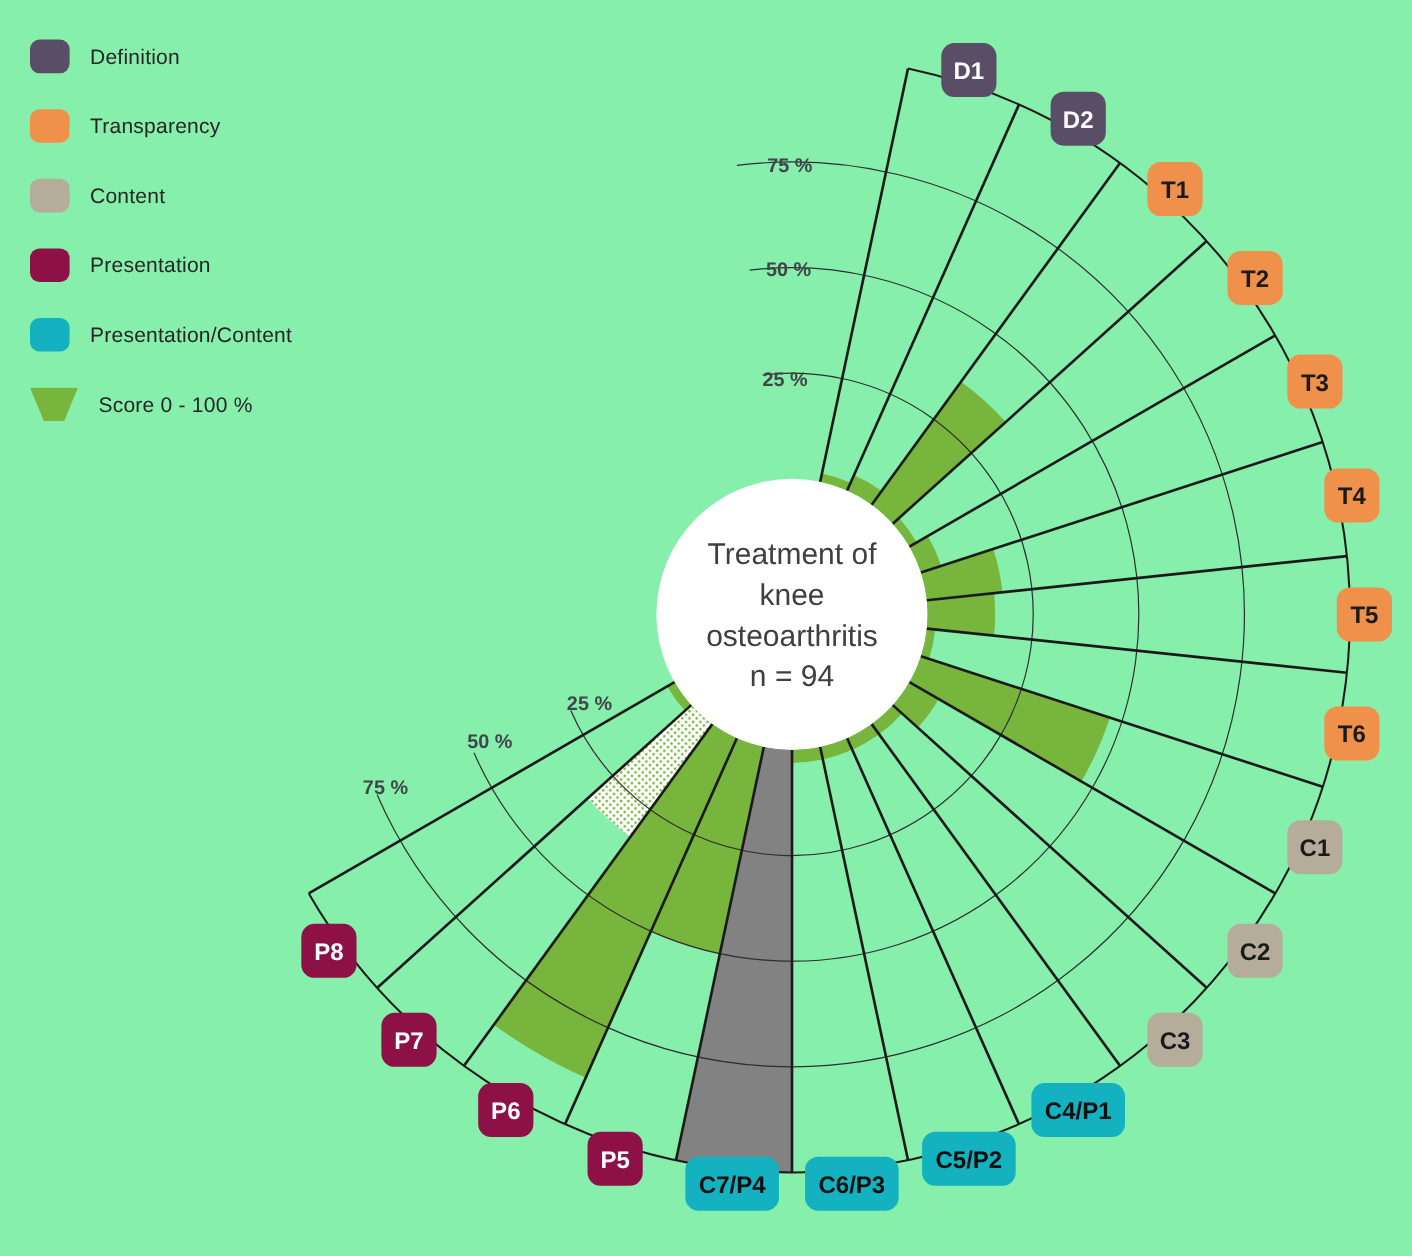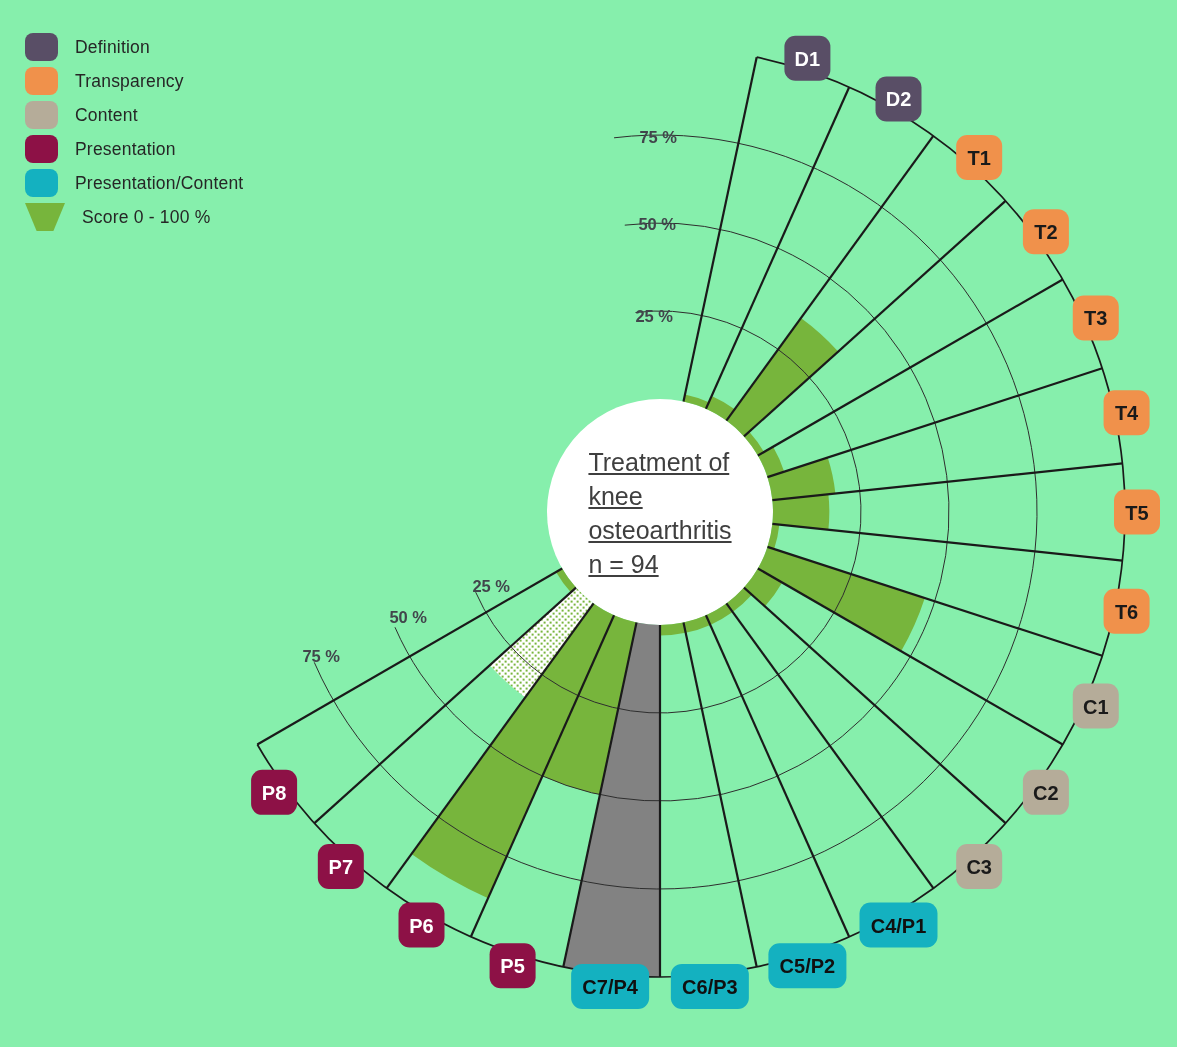--- a/index.html
+++ b/index.html
@@ -1,31 +1,31 @@
 <!DOCTYPE html>
 <html><head>
 <meta charset="utf-8">
 <style>
   html,body{margin:0;padding:0;background:#ffffff;}
   body{font-family:"Liberation Sans", sans-serif;}
   #stage{position:relative;width:1177px;height:1047px;background:#86efac;overflow:hidden;}
   #chart-svg{position:absolute;left:0;top:0;}
   
-  #legend{position:absolute;left:25px;top:33px;display:flex;flex-direction:column;gap:6px;}
+  #legend{position:absolute;left:25px;top:33px;display:flex;flex-direction:column;gap:30px;}
   .legend-row{display:flex;align-items:center;height:28px;}
   .legend-swatch{width:33px;height:28px;border-radius:8px;flex:0 0 auto;}
   .legend-swatch.trap{width:40px;border-radius:0;
      clip-path:polygon(0 0,100% 0,71% 100%,29% 100%);}
   .legend-swatch.dotted{background-color:#ffffff;
      background-image:radial-gradient(circle,var(--dot) 1.2px,rgba(0,0,0,0) 1.3px);
      background-size:5px 5px;}
   .legend-label{margin-left:17px;font-size:17.5px;color:#262626;letter-spacing:0.2px;}
   
   #hub-text{position:absolute;left:660px;top:513px;transform:translate(-50%,-50%);
-     text-align:left;color:#3f3f3f;font-size:25px;line-height:34px;white-space:nowrap;text-decoration:underline;}
+     text-align:center;color:#3f3f3f;font-size:25px;line-height:34px;white-space:nowrap;}
 </style>
 </head>
 <body>
 
 <div id="stage">
   <svg id="chart-svg" width="1177" height="1047" viewBox="0 0 1177 1047">
       <defs>
         <pattern id="dotfill" width="6" height="6" patternUnits="userSpaceOnUse">
        <rect width="6" height="6" fill="#ffffff"></rect>
        <rect x="0.6" y="0.6" width="2" height="2" fill="#77b53c"></rect>

